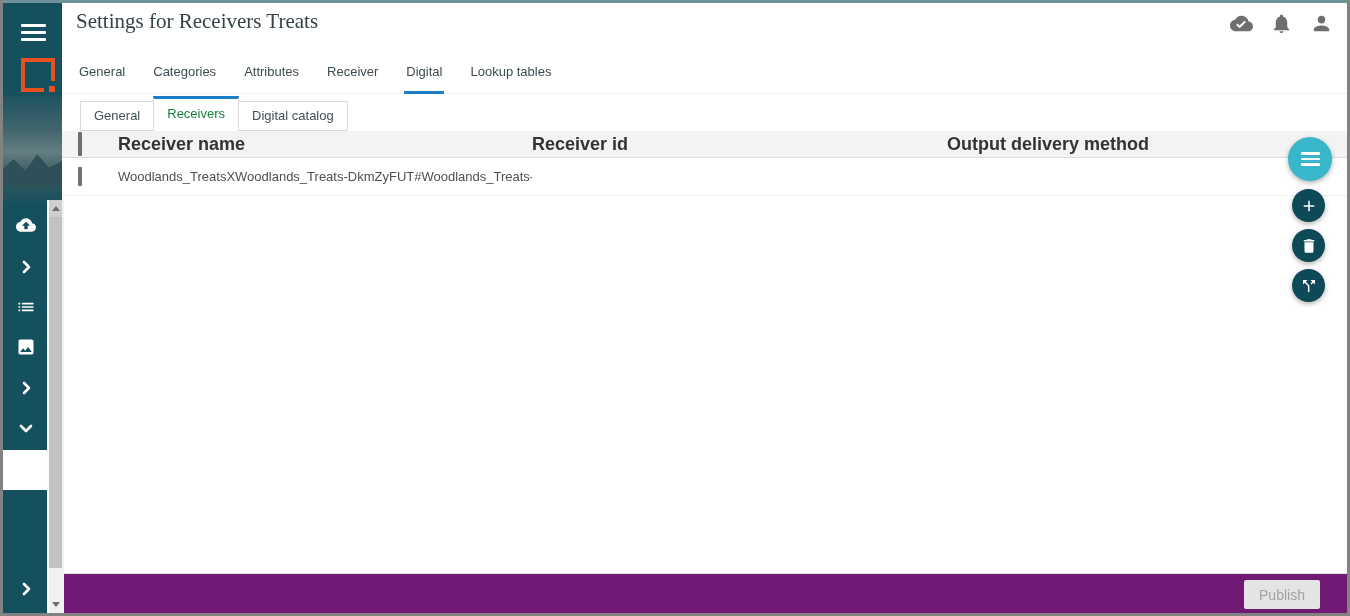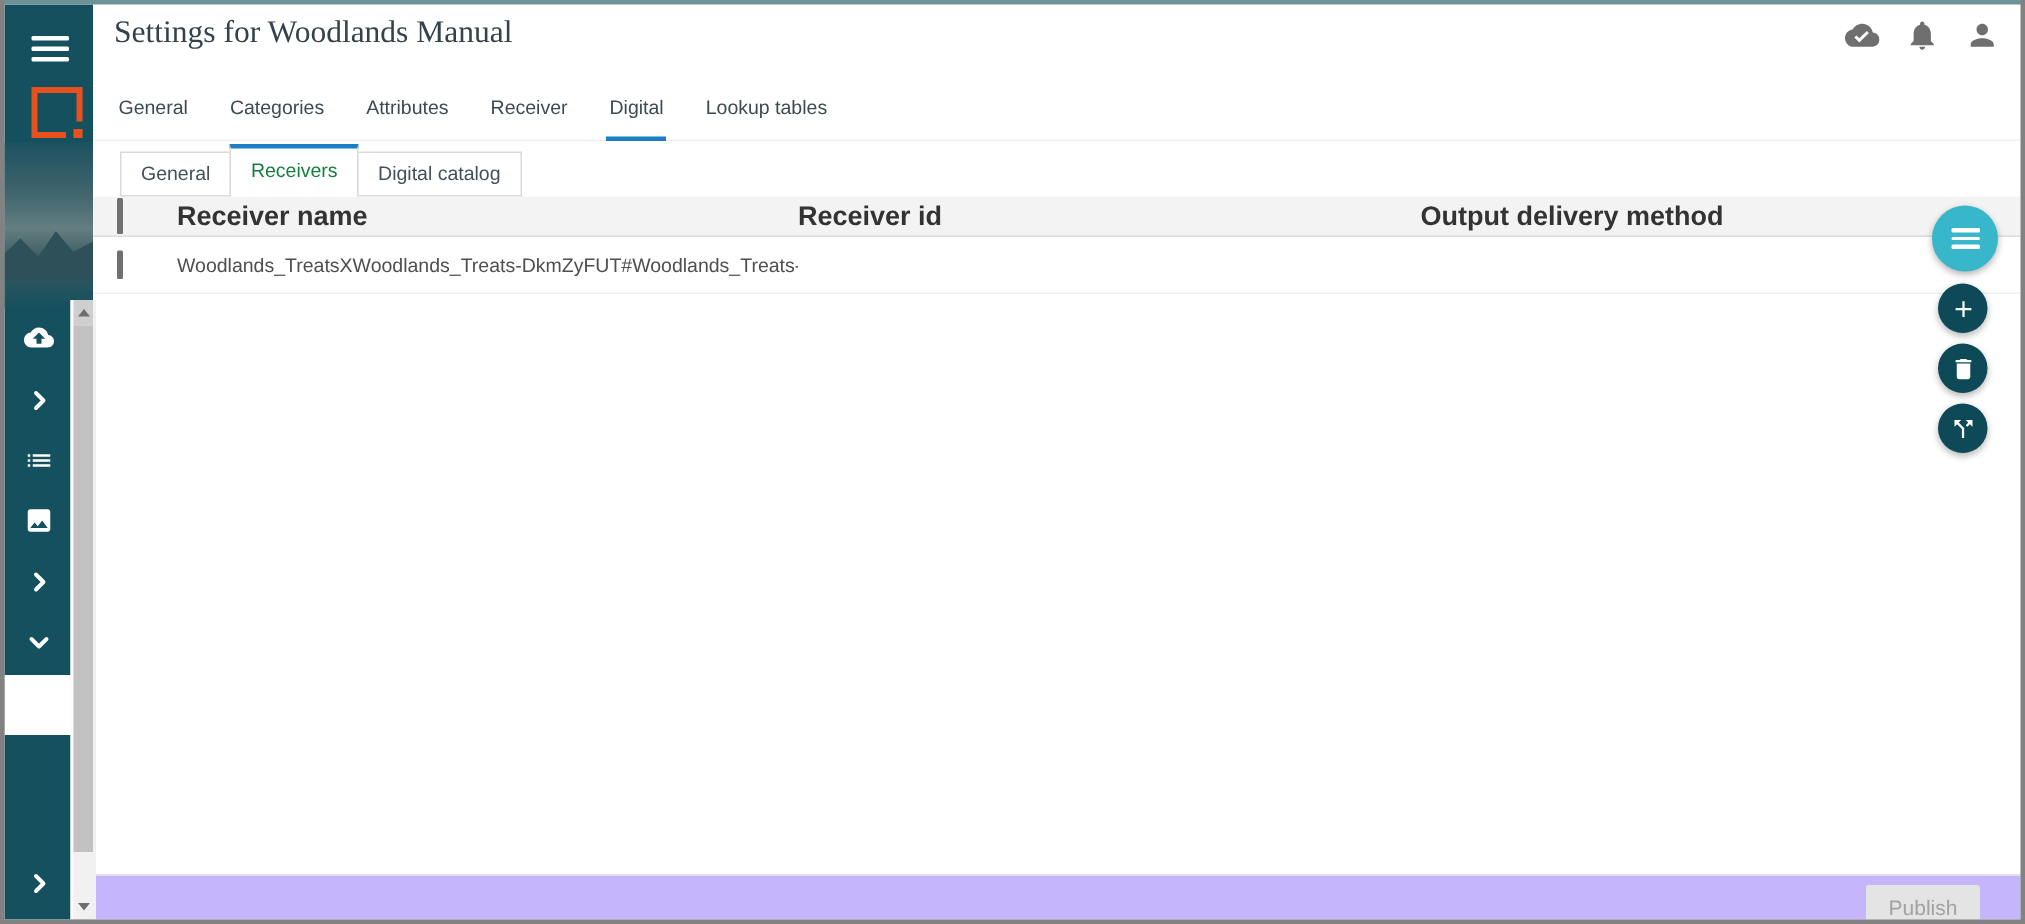--- a/index.html
+++ b/index.html
@@ -76,21 +76,21 @@
   .fab-menu{left:1288px;top:137px;width:44px;height:44px;background:#38b6ca;}
   .fab-menu i{display:block;width:19px;}
   .fab-menu i b{display:block;height:2.6px;background:#fff;margin:3px 0;border-radius:1px;}
   .fab-sm{width:33px;height:33px;background:#0d4956;}
   .fab-add{left:1292px;top:189px;}
   .fab-del{left:1292px;top:229px;}
   .fab-split{left:1292px;top:269px;}
   .fab-sm svg{width:18px;height:18px;fill:#fff;}
 
   
-  .footer{position:absolute;left:62px;right:3px;bottom:3px;height:30px;background:#c4b5fd;
+  .footer{position:absolute;left:62px;right:3px;bottom:3px;height:40px;background:#701a75;
     border-top:1px solid #e2e2e2;box-sizing:border-box;}
   .publish{position:absolute;right:27px;top:6px;width:76px;height:29px;background:#e4e4e4;
     border:none;border-radius:2px;color:#a2a2a2;font-size:14px;font-family:"Liberation Sans",sans-serif;}
 </style>
 </head>
 <body>
 
 <div id="app">
 
   <div class="sidebar">
@@ -148,21 +148,21 @@
       <div class="sb-up">
           <span class="tri-up"></span>
         </div>
       <div class="sb-thumb"></div>
       <div class="sb-down">
           <span class="tri-down"></span>
         </div>
     </div>
   </div>
 
-  <div class="page-title">Settings for Woodlands Manual</div>
+  <div class="page-title">Settings for Receivers Treats</div>
   <div class="header-icons">
     <span class="hicon">
       <svg viewBox="0 0 24 24">
           <path d="M19.35 10.04C18.67 6.59 15.64 4 12 4 9.11 4 6.6 5.64 5.35 8.04 2.34 8.36 0 10.91 0 14c0 3.31 2.69 6 6 6h13c2.76 0 5-2.24 5-5 0-2.64-2.05-4.78-4.65-4.96zM10 17l-3.5-3.5 1.41-1.41L10 14.17 15.18 9l1.41 1.41L10 17z"></path>
         </svg>
     </span>
     <span class="hicon">
       <svg viewBox="0 0 24 24">
           <path d="M12 22c1.1 0 2-.9 2-2h-4c0 1.1.9 2 2 2zm6-6v-5c0-3.07-1.63-5.64-4.5-6.32V4c0-.83-.67-1.5-1.5-1.5s-1.5.67-1.5 1.5v.68C7.64 5.36 6 7.92 6 11v5l-2 2v1h16v-1l-2-2z"></path>
         </svg>

